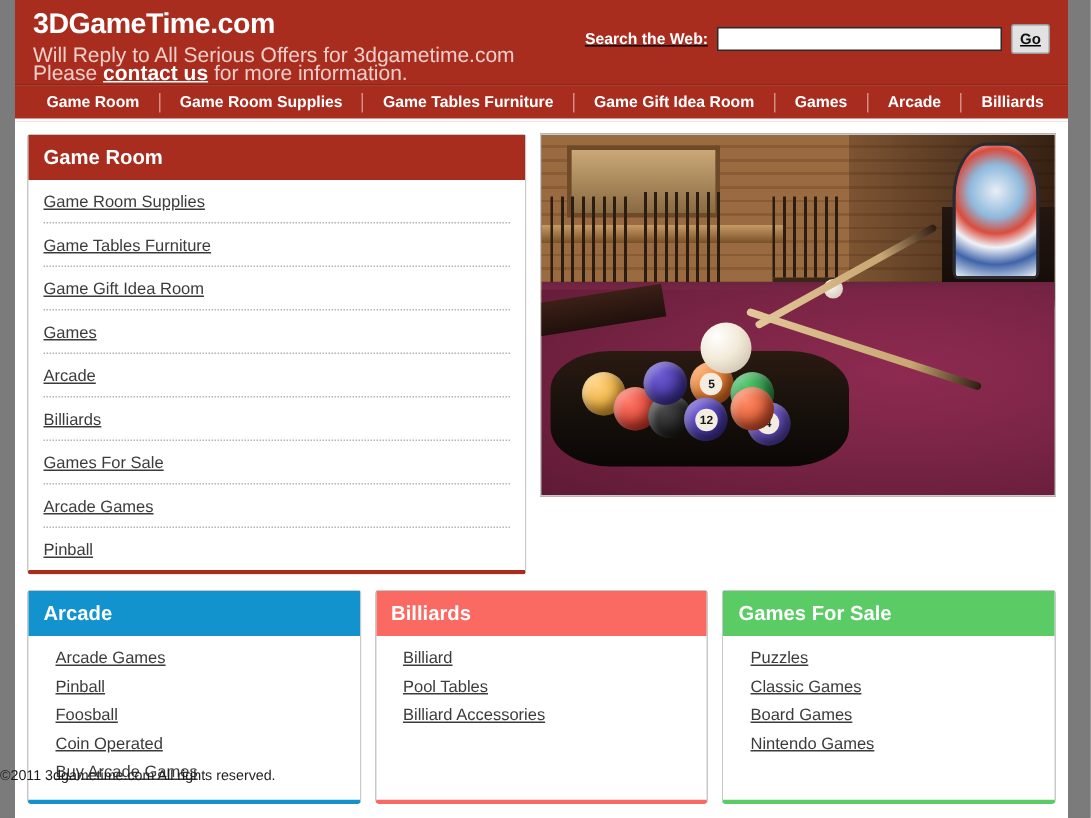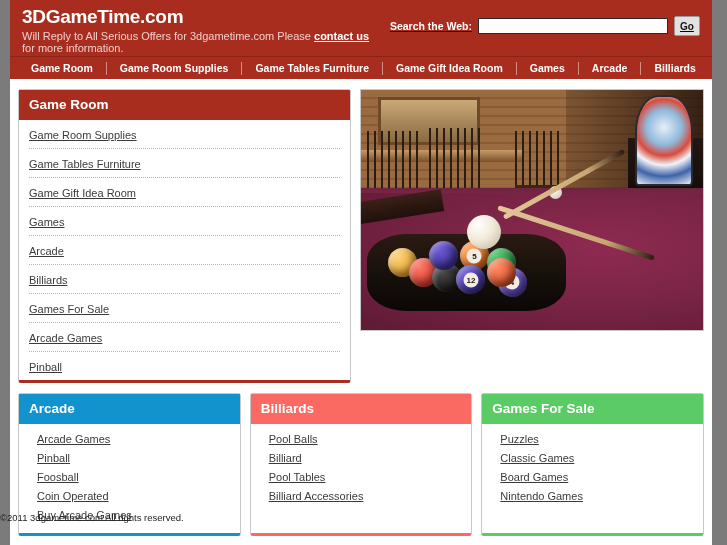--- a/index.html
+++ b/index.html
@@ -30,21 +30,21 @@
   #brand {
     color: #ffffff;
     font-size: 19px;
     font-weight: bold;
     letter-spacing: -0.3px;
     line-height: 20px;
     margin: 0 0 3px 0;
   }
   #tagline {
     color: #f0cfcb;
-    font-size: 11px;
+    font-size: 14px;
     line-height: 12px;
     max-width: 360px;
   }
   #tagline a {
     color: #ffffff;
     font-weight: bold;
     text-decoration: underline;
   }
   #search-area {
     position: absolute;
@@ -376,21 +376,20 @@
           <a class="sub-link">Pinball</a>
           <a class="sub-link">Foosball</a>
           <a class="sub-link">Coin Operated</a>
           <a class="sub-link">Buy Arcade Games</a>
         </div>
       </div>
 
       <div class="panel sub-panel" style="border-bottom:3px solid #fa6a63;">
         <div class="panel-head" style="background:#fa6a63;">Billiards</div>
         <div class="panel-body">
-          <a class="sub-link">Pool Balls</a>
           <a class="sub-link">Billiard</a>
           <a class="sub-link">Pool Tables</a>
           <a class="sub-link">Billiard Accessories</a>
         </div>
       </div>
 
       <div class="panel sub-panel" style="border-bottom:3px solid #5bcc65;">
         <div class="panel-head" style="background:#5bcc65;">Games For Sale</div>
         <div class="panel-body">
           <a class="sub-link">Puzzles</a>

